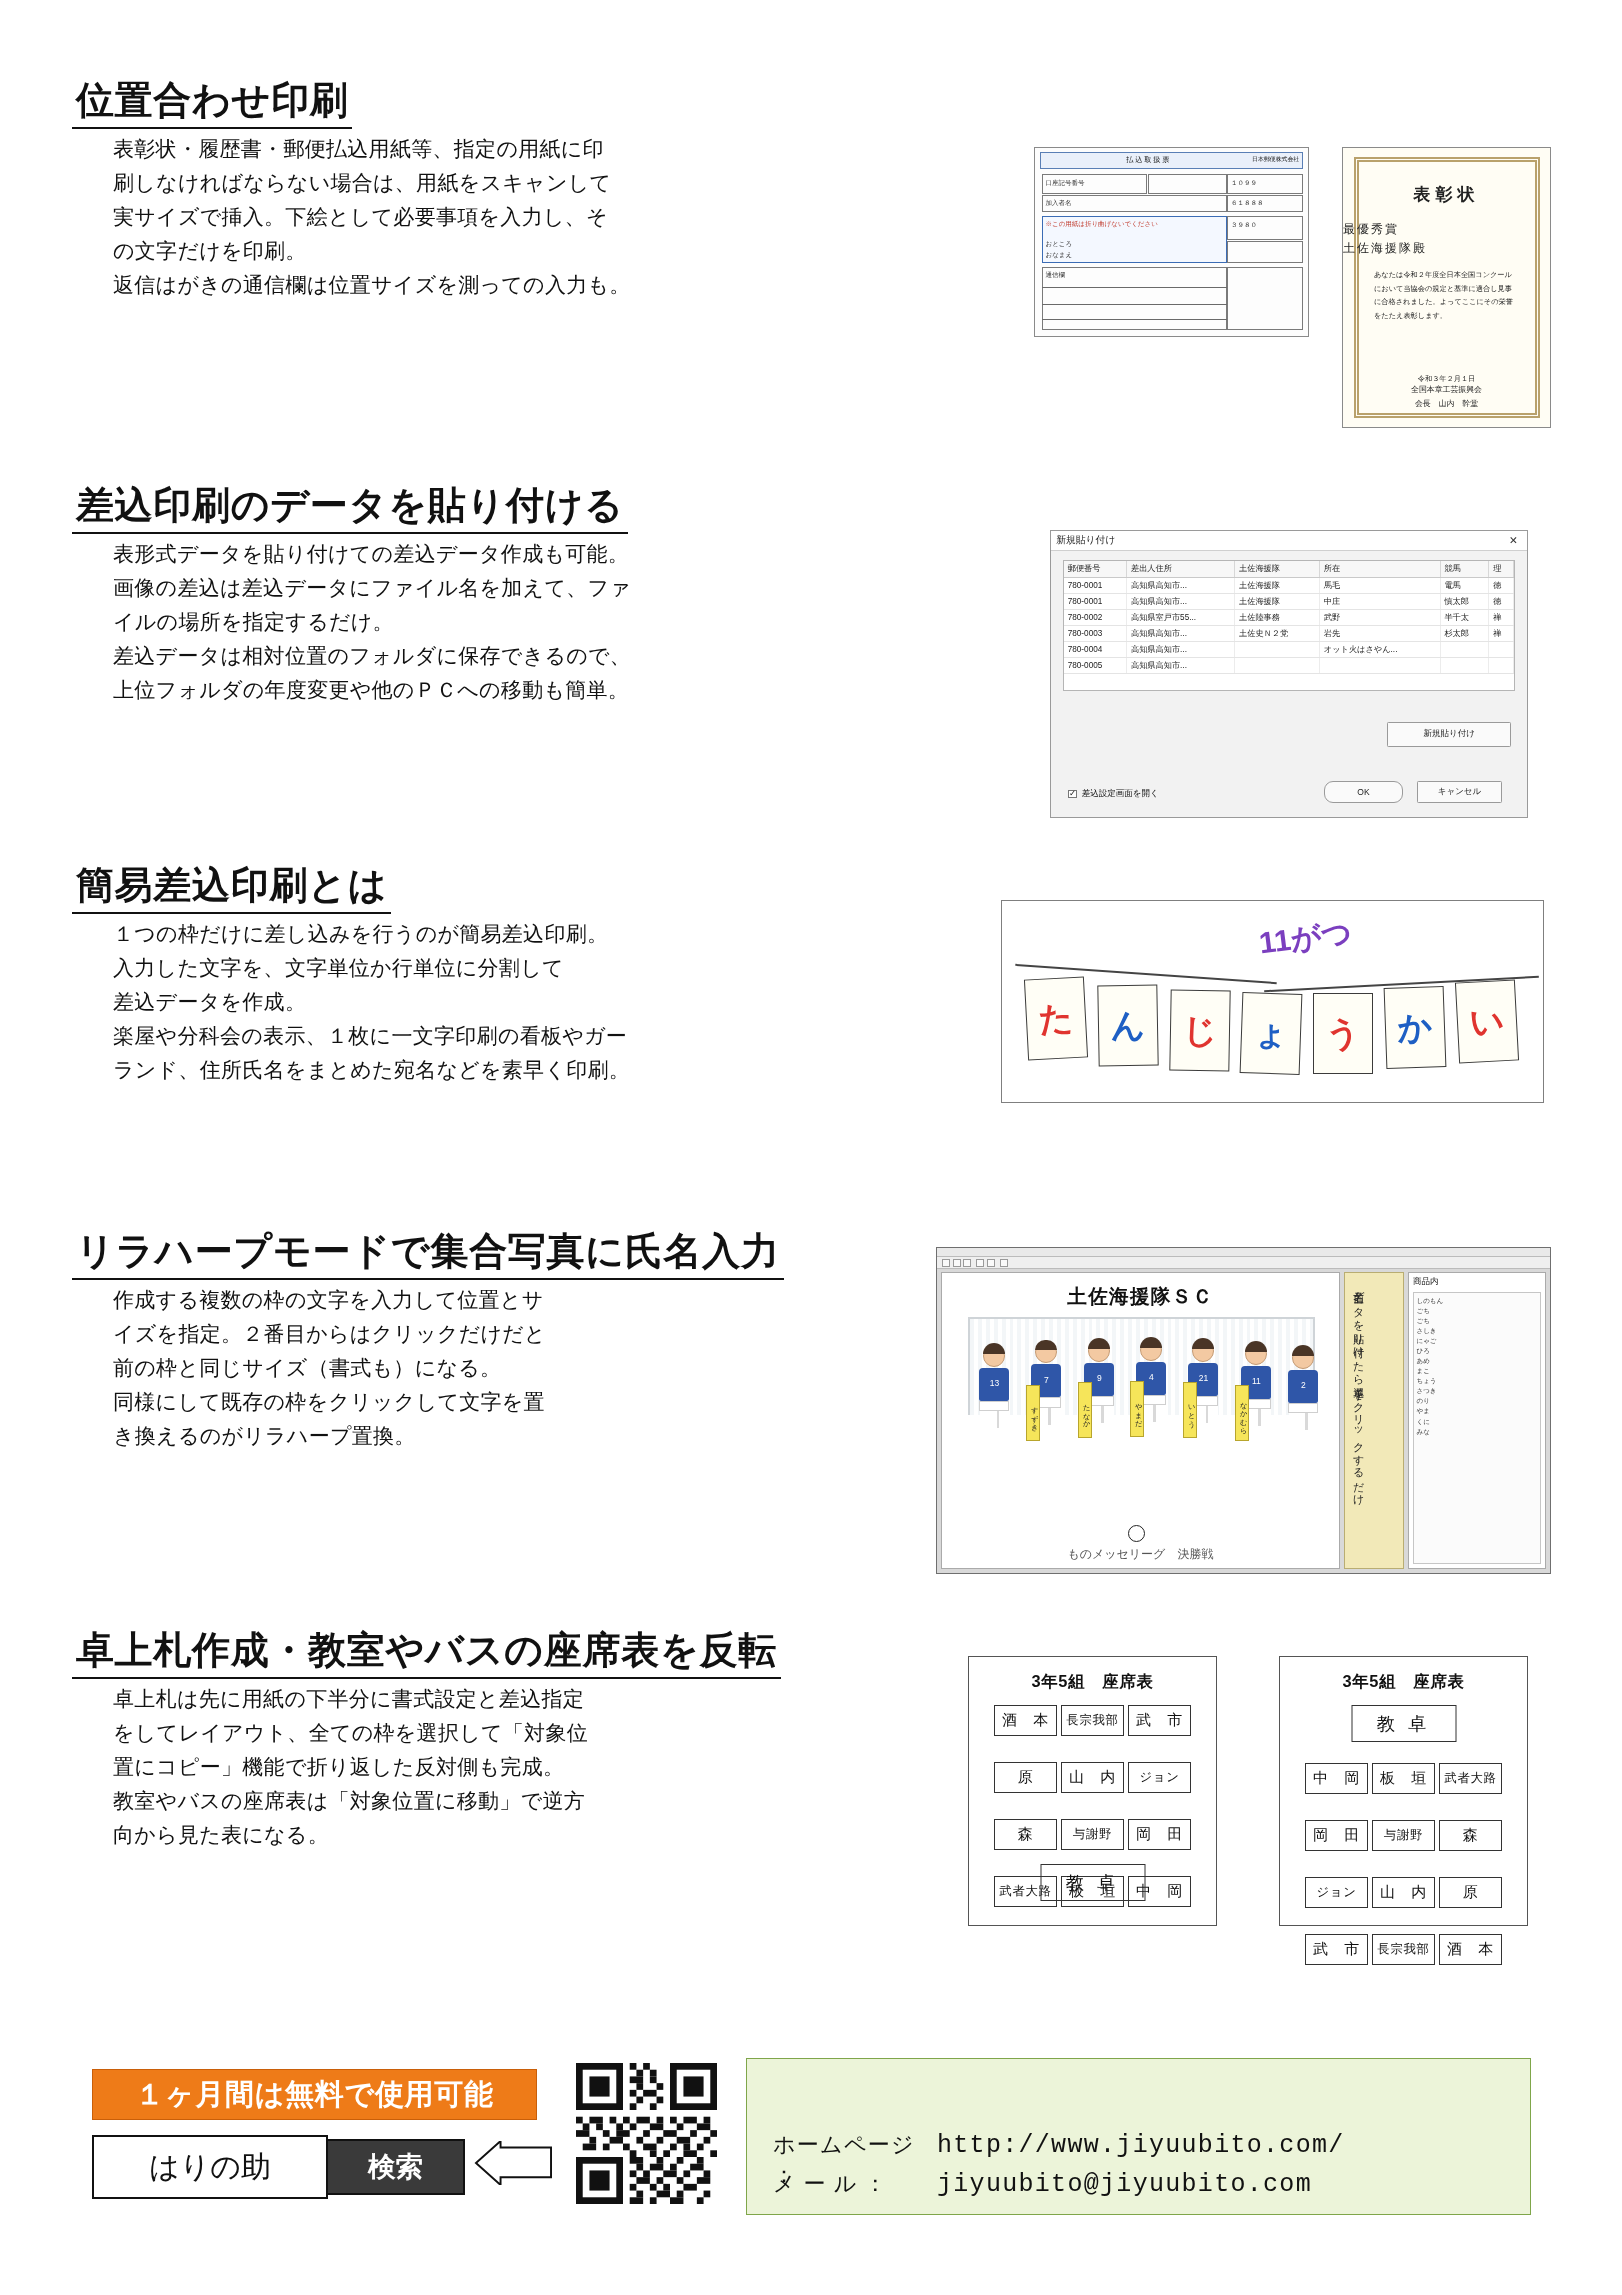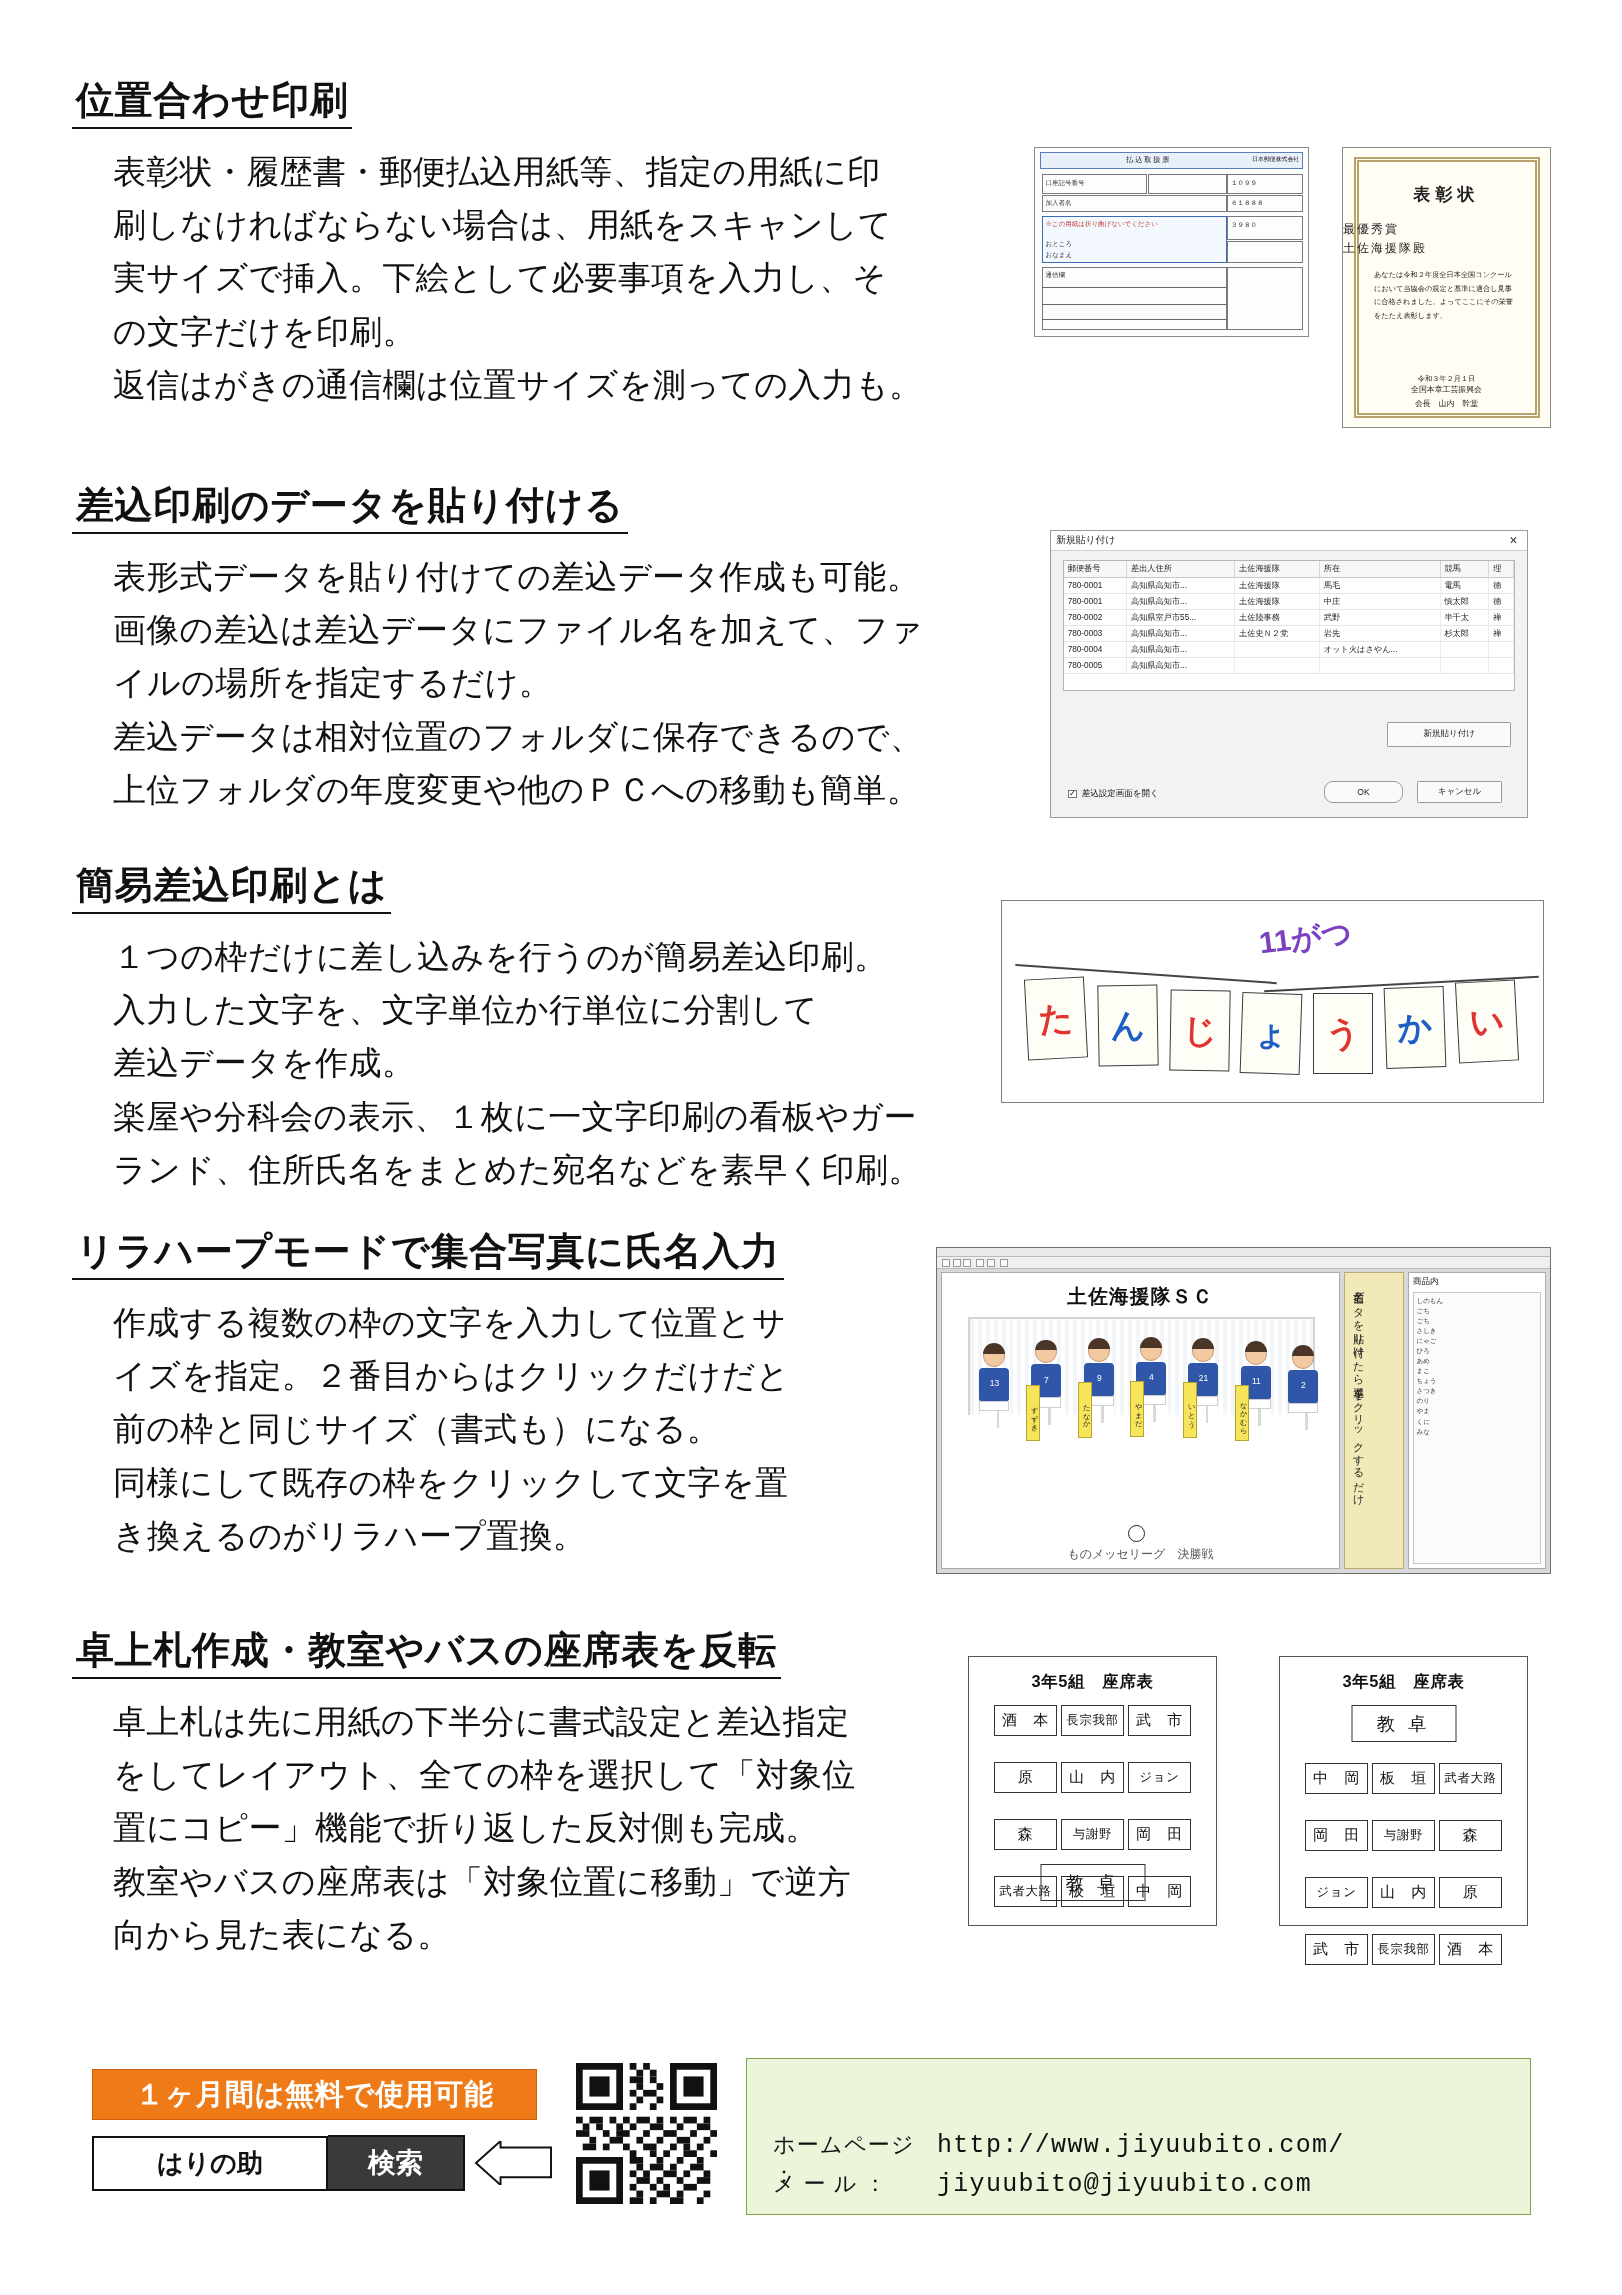--- a/index.html
+++ b/index.html
@@ -20,24 +20,24 @@
   .sec-title {
     font-size: 38px;
     font-weight: bold;
     letter-spacing: 0.7px;
     border-bottom: 2.6px solid #111;
     display: inline-block;
     padding: 0 3.9px 3.9px 3.9px;
     line-height: 1.15;
   }
   .sec-body {
-    font-size: 33px;
+    font-size: 21px;
     line-height: 1.62;
     letter-spacing: 0.3px;
-    margin-top: 17px;
+    margin-top: 3px;
     padding-left: 41px;
   }
   .sec-body p { margin: 0; }
 
   
   .abs { position: absolute; }
 
   
   #s1 { left: 72px; top: 79px; width: 929px; }
   #s1-imgs { left: 1004px; top: 147px; padding-left: 30px; }
@@ -234,22 +234,22 @@
   
   #footer { left: 0; top: 2038px; width: 1622px; height: 257px; }
   .orange-badge {
     position:absolute; left: 92px; top: 31px; width: 445px; height: 51px;
     background:#ee7b18; border:1.3px solid #c95f09; display:flex; align-items:center; justify-content:center;
     color:#ffffff; font-size: 29px; font-weight:bold; font-family:"Liberation Sans", sans-serif;
     letter-spacing: 0.7px;
   }
   .search-row { position:absolute; left: 92px; top: 97px; display:flex; align-items:center; }
   .search-name {
-    width: 236px; height: 55px; border:2px solid #111; background:#fff;
-    display:flex; align-items:center; justify-content:center; font-size:26px; font-weight:bold;
+    width: 236px; height: 64px; border:2px solid #111; background:#fff;
+    display:flex; align-items:center; justify-content:center; font-size:30px; font-weight:normal;
   }
   .search-btn {
     width: 137px; height: 56px; background:#3a3a3a; color:#fff;
     display:flex; align-items:center; justify-content:center; font-size:27.5px; font-weight:bold;
     border:2px solid #111; border-left:none;
   }
   .arrow-white {
     position:absolute; left: 474px; top: 103px; width: 79px; height: 44px;
   }
   .qr { position:absolute; left: 576px; top: 25px; width: 141px; height: 141px; }

